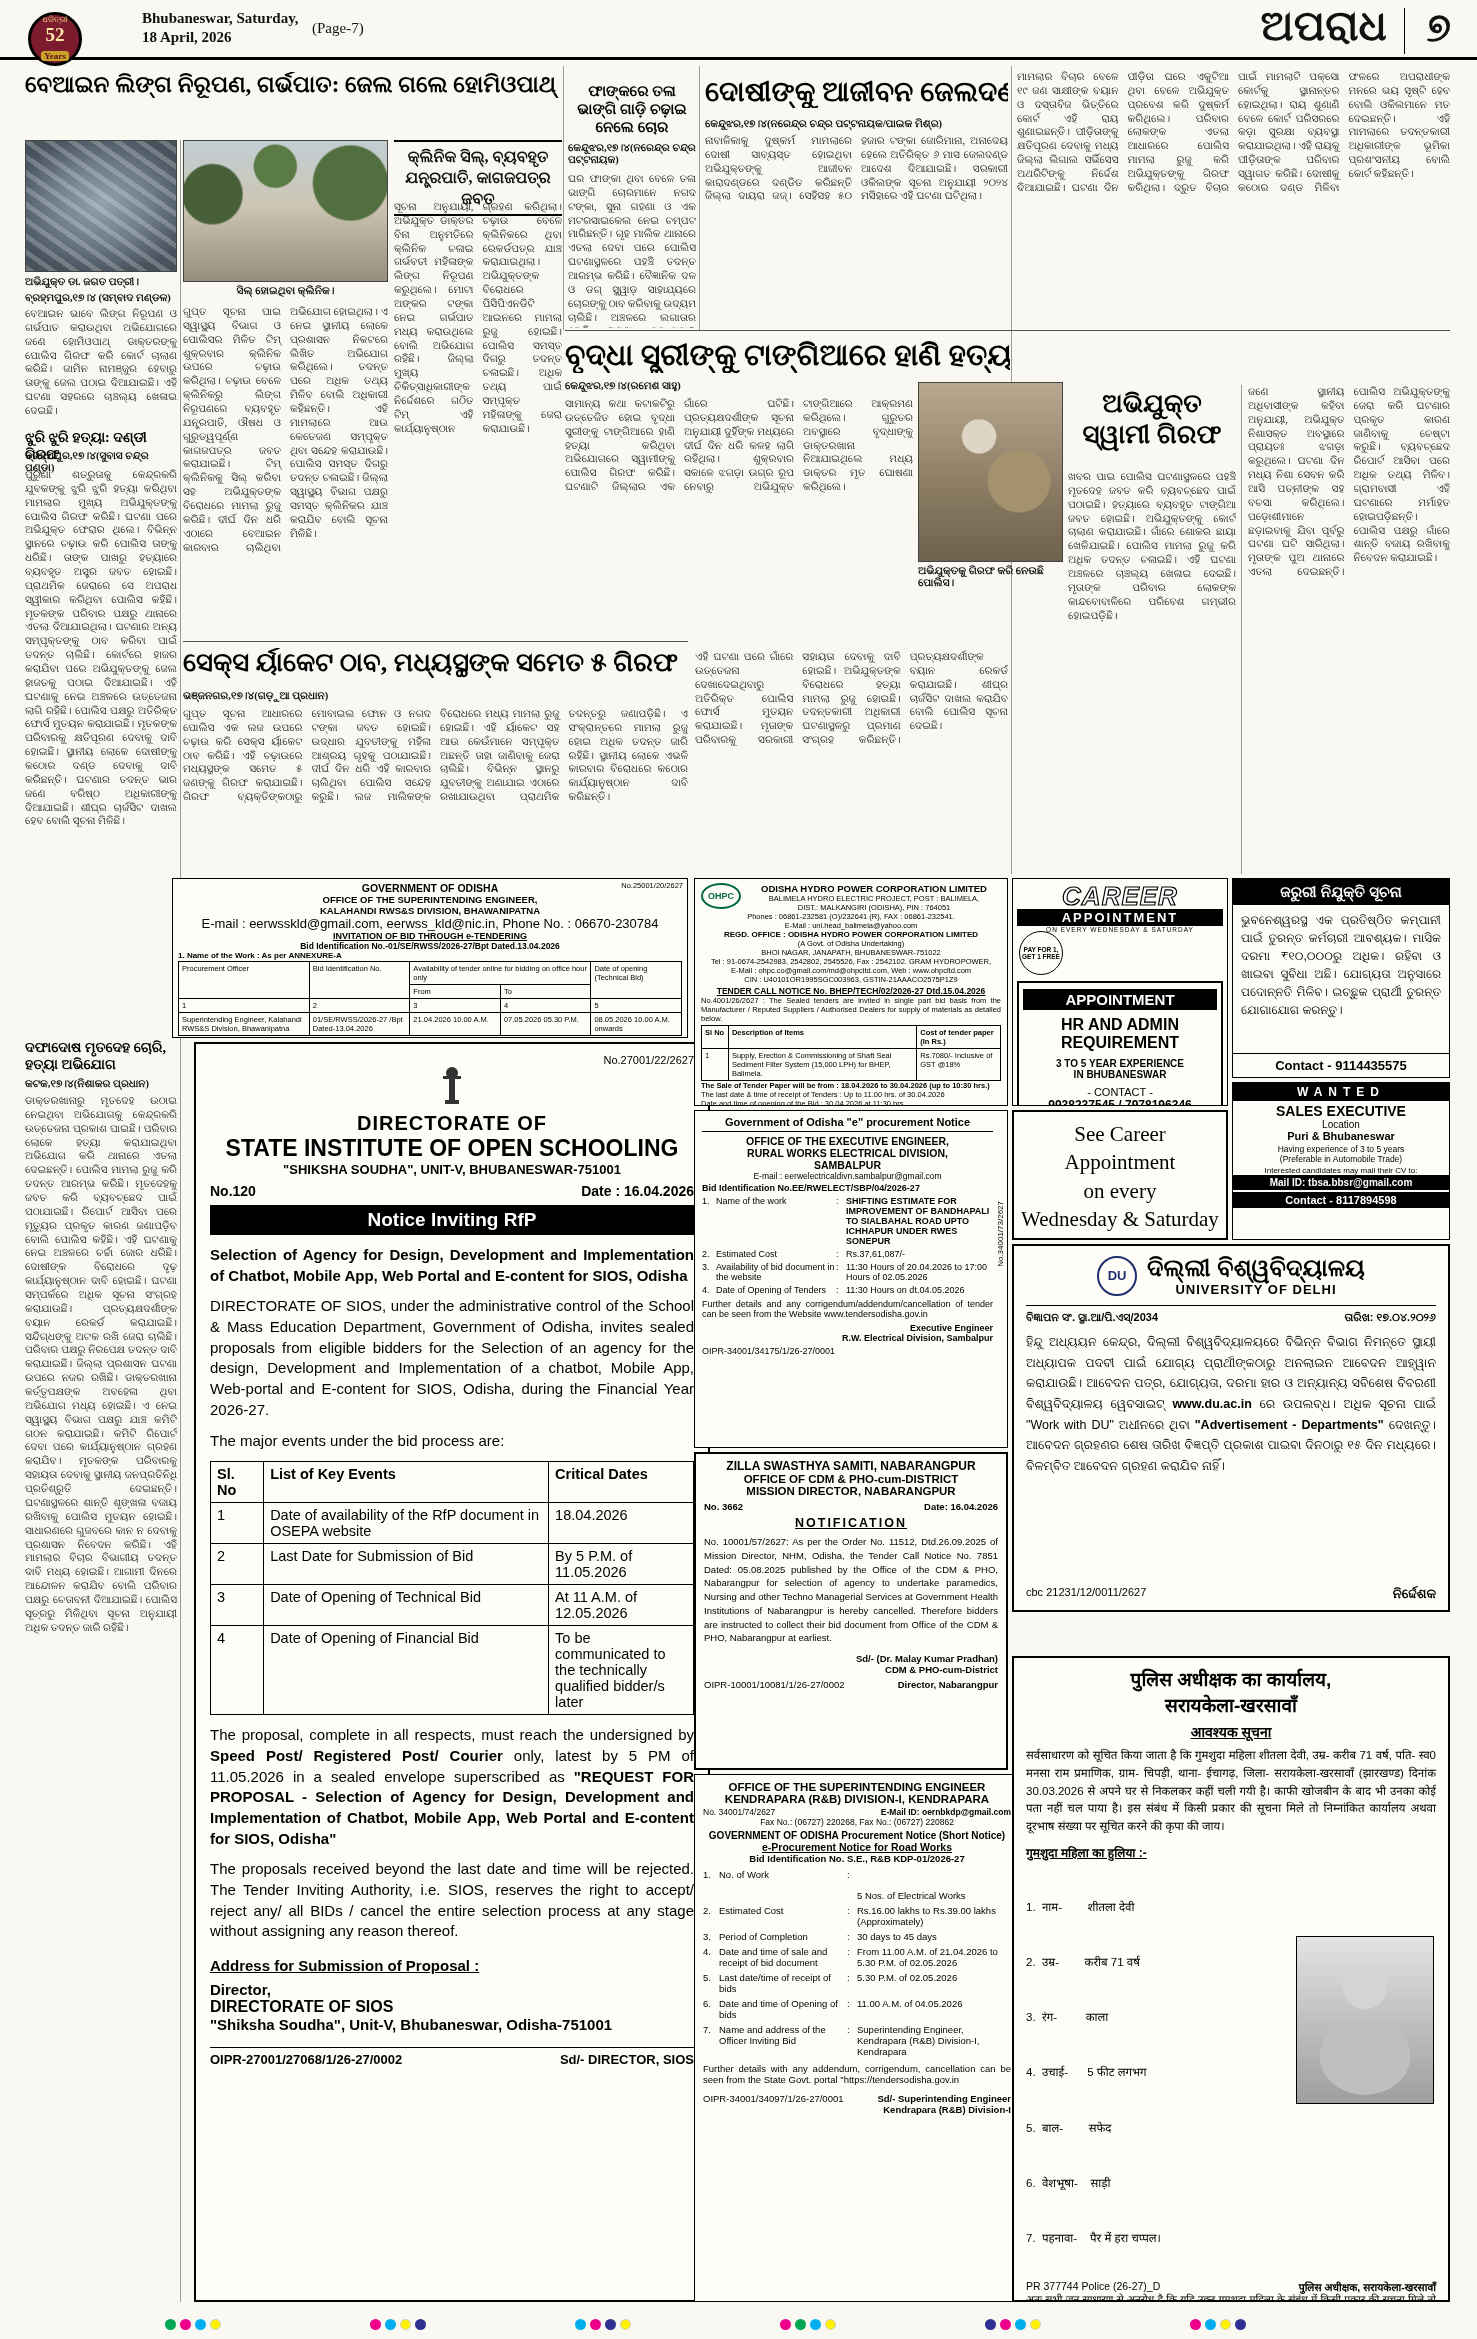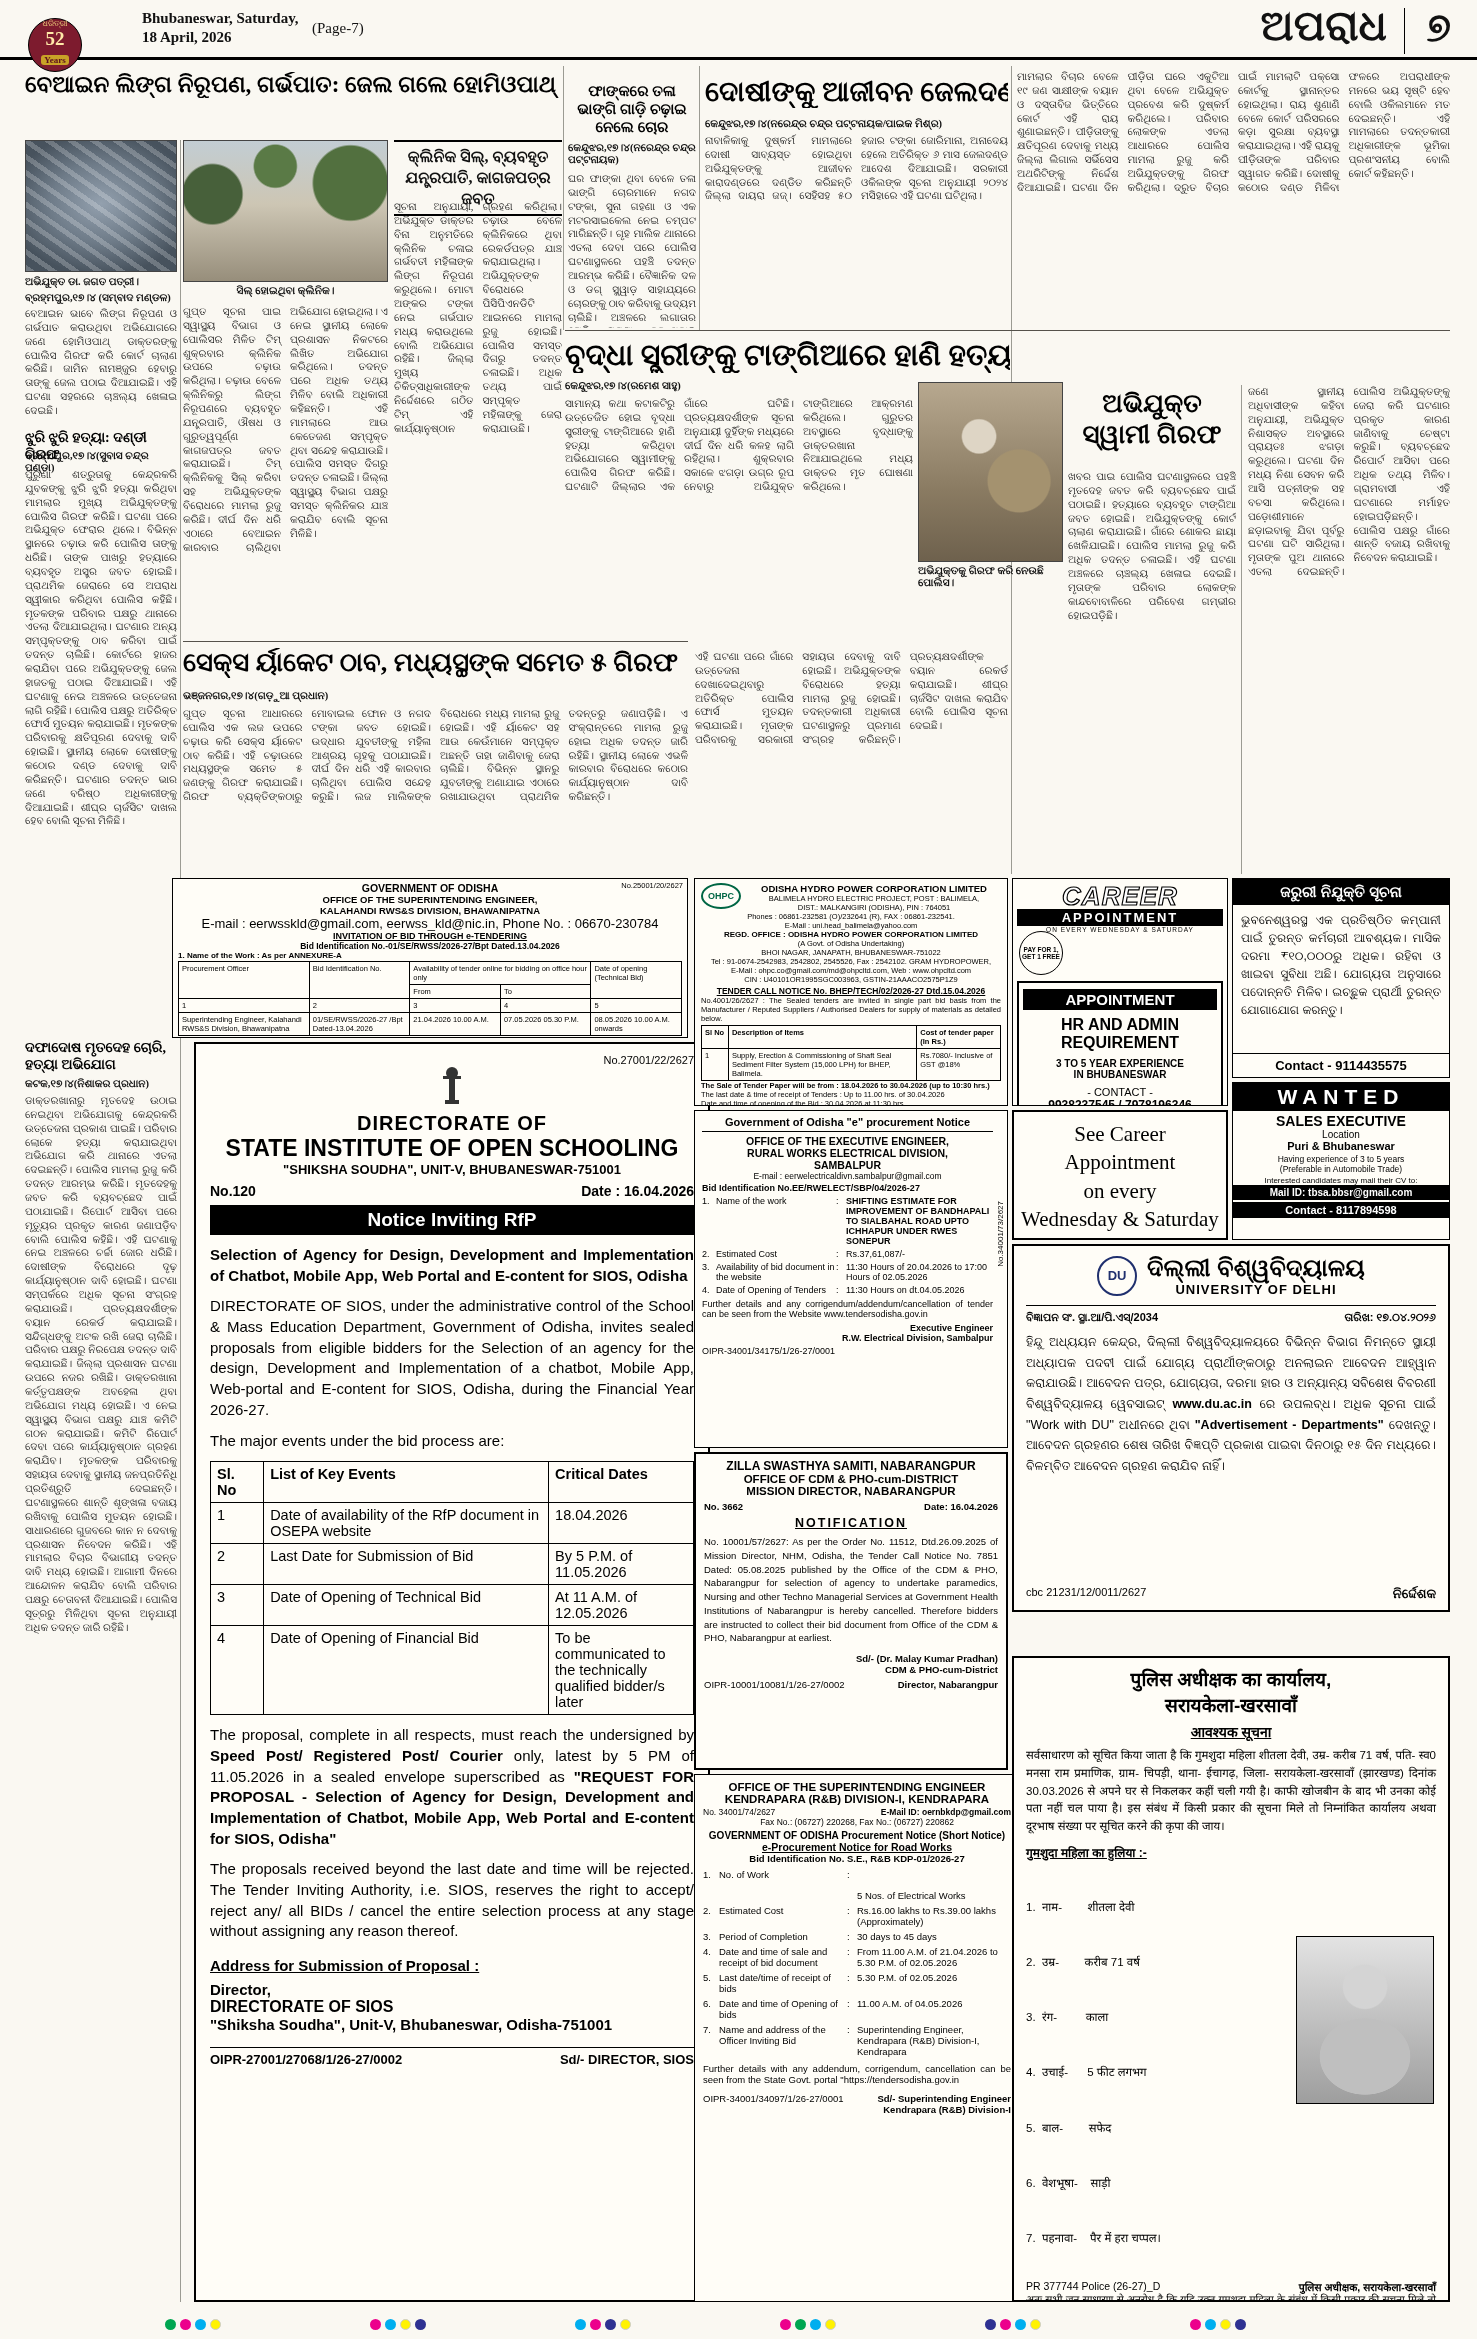--- a/index.html
+++ b/index.html
@@ -8,22 +8,22 @@
     position:relative; width:1477px; height:2339px; margin:0 auto;
     background:#faf8f2; color:#111; overflow:hidden;
     font-family:"Liberation Serif", serif;
   }
   .abs { position:absolute; }
   .rule-v { position:absolute; width:1px; background:#9b9b93; }
   .rule-h { position:absolute; height:1px; background:#55524b; }
 
   
   .masthead { position:absolute; left:0; top:0; width:100%; height:60px; border-bottom:3px solid #000; background:#faf8f2; }
-  .logo { position:absolute; left:28px; top:18px; width:54px; height:54px; border-radius:50%;
-          background:#7d1b2e; border:1px solid #000000; color:#f3d77e; text-align:center; }
+  .logo { position:absolute; left:28px; top:12px; width:54px; height:54px; border-radius:50%;
+          background:#7d1b2e; border:3px solid #000000; color:#f3d77e; text-align:center; }
   .logo .l-top { font-size:8px; line-height:10px; }
   .logo .l-num { font-size:19px; font-weight:bold; line-height:20px; color:#ffe9a8; }
   .logo .l-yrs { font-size:9px; font-weight:bold; background:#c9a227; color:#5d0f1e; border-radius:3px; display:inline-block; padding:0 3px; }
   .mh-date { position:absolute; left:142px; top:9px; font-weight:bold; font-size:15px; line-height:1.25; }
   .mh-page { position:absolute; left:312px; top:20px; font-size:15px; }
   .mh-section { position:absolute; right:90px; top:2px; font-size:42px; font-weight:bold; }
   .mh-div { position:absolute; right:72px; top:8px; width:1px; height:46px; background:#000; }
   .mh-num { position:absolute; right:26px; top:4px; font-size:40px; font-weight:bold; }
 
   
@@ -460,21 +460,21 @@
     </div>
   </div>
 
   <div class="adbox" style="left:1232px; top:878px; width:218px; height:200px;">
     <div class="blackbar" style="font-size:15px; padding:4px 0;">ଜରୁରୀ ନିଯୁକ୍ତି ସୂଚନା</div>
     <div class="jt" style="font-size:12px; line-height:1.5; padding:6px 8px;">ଭୁବନେଶ୍ୱରସ୍ଥ ଏକ ପ୍ରତିଷ୍ଠିତ କମ୍ପାନୀ ପାଇଁ ତୁରନ୍ତ କର୍ମଚାରୀ ଆବଶ୍ୟକ। ମାସିକ ଦରମା ₹୧୦,୦୦୦ରୁ ଅଧିକ। ରହିବା ଓ ଖାଇବା ସୁବିଧା ଅଛି। ଯୋଗ୍ୟତା ଅନୁସାରେ ପଦୋନ୍ନତି ମିଳିବ। ଇଚ୍ଛୁକ ପ୍ରାର୍ଥୀ ତୁରନ୍ତ ଯୋଗାଯୋଗ କରନ୍ତୁ।</div>
     <div class="ctr b" style="font-size:13px; border-top:1px solid #000; padding:4px 0; position:absolute; bottom:0; left:0; right:0;">Contact - 9114435575</div>
   </div>
 
   <div class="adbox" style="left:1232px; top:1082px; width:218px; height:158px; text-align:center;">
-    <div class="blackbar" style="font-size:21px; letter-spacing:6px; padding:2px 0;">WANTED</div>
+    <div class="blackbar" style="font-size:12px; letter-spacing:6px; padding:2px 0;">WANTED</div>
     <div class="b" style="font-size:14px; margin-top:2px;">SALES EXECUTIVE</div>
     <div style="font-size:10px;">Location</div>
     <div class="b" style="font-size:11px;">Puri &amp; Bhubaneswar</div>
     <div style="font-size:8.5px; margin-top:2px;">Having experience of 3 to 5 years</div>
     <div style="font-size:8.5px;">(Preferable in Automobile Trade)</div>
     <div style="font-size:8px; margin-top:2px;">Interested candidates may mail their CV to:</div>
     <div class="blackbar" style="font-size:10px; padding:2px 0;">Mail ID: tbsa.bbsr@gmail.com</div>
     <div class="blackbar" style="font-size:11px; padding:2px 0; margin-top:2px;">Contact - 8117894598</div>
   </div>
 

